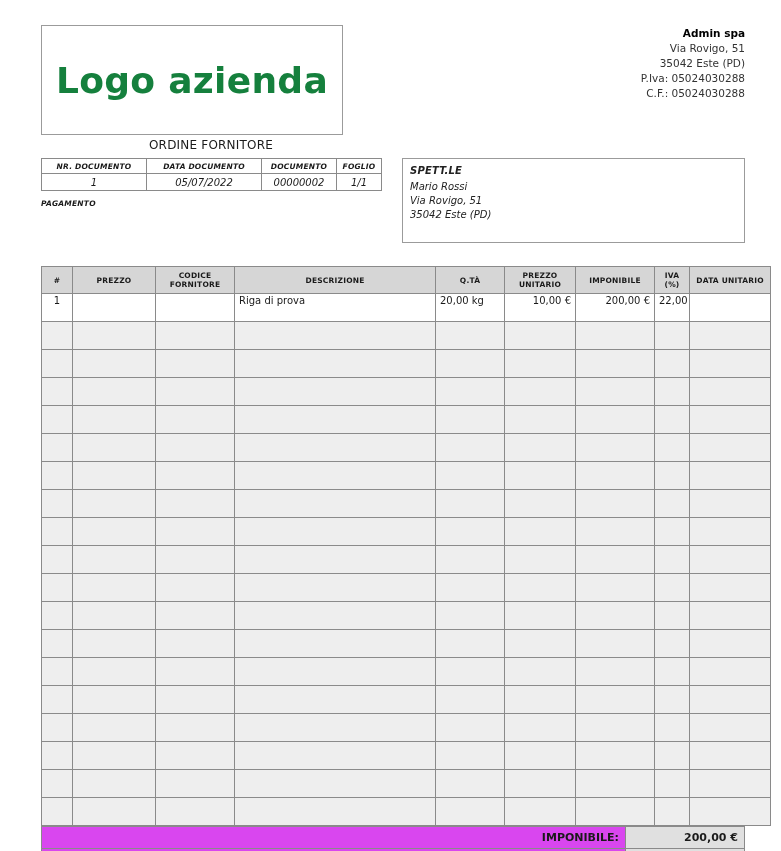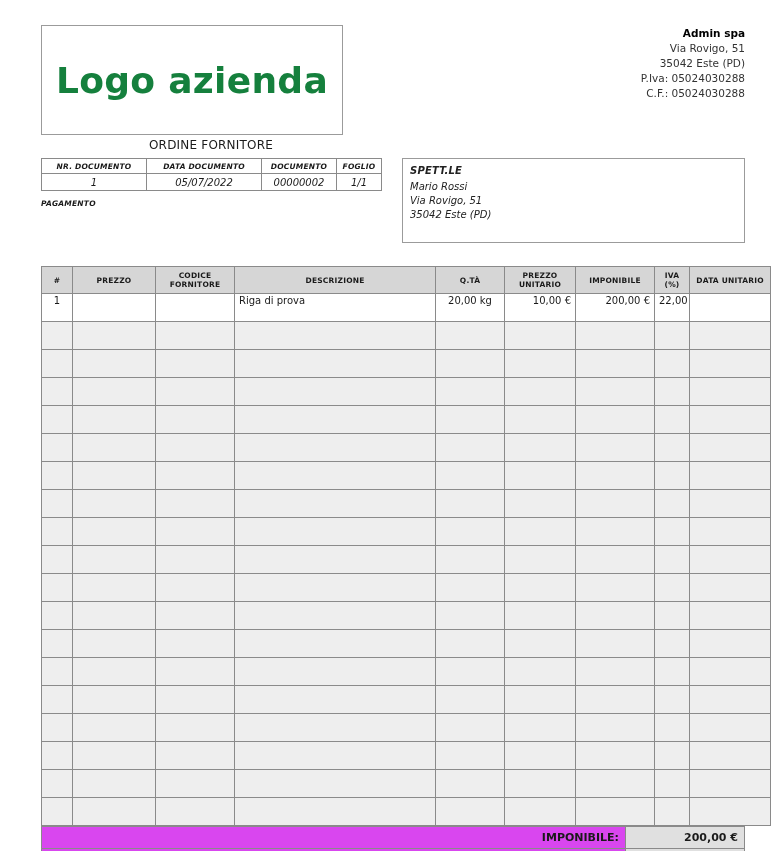--- a/index.html
+++ b/index.html
@@ -156,21 +156,21 @@
     background: #ffffff;
   }
   table.items tr.empty td {
     background: #eeeeee;
     height: 25px;
   }
   .c-num   { width: 26px;  text-align: center; }
   .c-cod   { width: 78px; }
   .c-codf  { width: 74px; }
   .c-desc  { width: 196px; }
-  .c-qta   { width: 64px;  text-align: center; }
+  .c-qta   { width: 64px;  text-align: left; }
   .c-prezzo{ width: 66px;  text-align: right; }
   .c-imp   { width: 74px;  text-align: right; }
   .c-iva   { width: 30px;  text-align: left; }
   .c-data  { width: 76px; }
 
   
   table.totals {
     border-collapse: collapse;
     table-layout: fixed;
     width: 704px;

